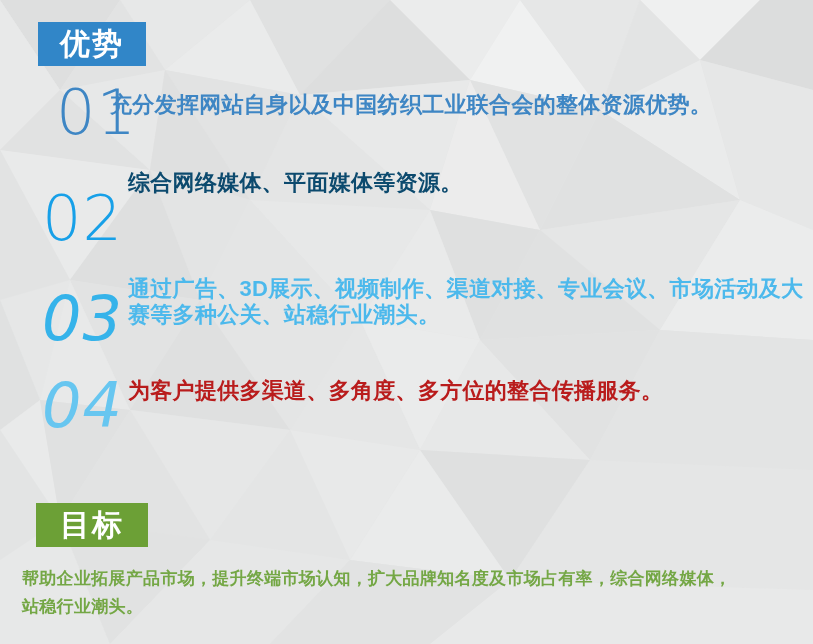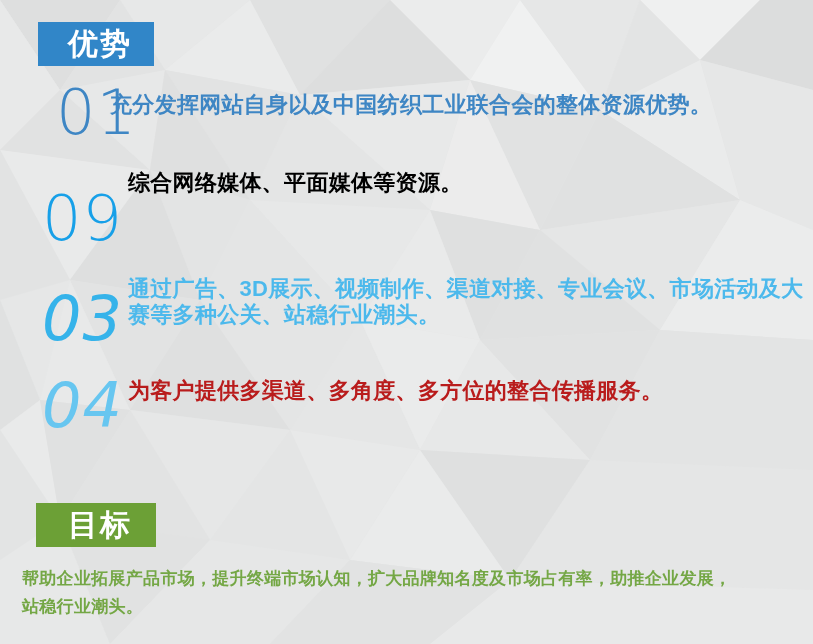--- a/index.html
+++ b/index.html
@@ -35,21 +35,20 @@
   .badge {
     position: absolute;
     display: flex;
     align-items: center;
     justify-content: center;
     color: #ffffff;
     font-size: 30px;
     font-weight: bold;
     letter-spacing: 2px;
     line-height: 1;
-    padding-left: 8px;
   }
   .badge-advantages {
     left: 38px;
     top: 22px;
     width: 108px;
     height: 44px;
     background: #3186c8;
   }
   .badge-goal {
     left: 36px;
@@ -79,21 +78,21 @@
     font-size: 22px;
     font-weight: bold;
     line-height: 26px;
     letter-spacing: 0.3px;
   }
 
   #item-01 .item-number { left: 56px; top: 82px; color: #3e86c4; }
   #item-01 .item-text   { left: 110px; top: 92px; color: #3e86c4; width: 690px; }
 
   #item-02 .item-number { left: 42px; top: 188px; color: #17a0e8; }
-  #item-02 .item-text   { left: 128px; top: 170px; color: #000000; width: 680px; }
+  #item-02 .item-text   { left: 128px; top: 170px; color: #0c4a6e; width: 680px; }
 
   #item-03 .item-number { left: 42px; top: 288px; color: #35b3ea; font-style: italic; }
   #item-03 .item-text   { left: 128px; top: 276px; color: #4cb9ec; width: 680px; }
 
   #item-04 .item-number { left: 42px; top: 375px; color: #67c6f0; font-style: italic; }
   #item-04 .item-text   { left: 128px; top: 378px; color: #b91c1c; width: 680px; }
 
   
   #goal-text {
     position: absolute;
@@ -182,32 +181,32 @@
   <div class="content">
 
     <div class="badge badge-advantages">优势</div>
 
     <div class="item" id="item-01">
       <div class="item-number">01</div>
       <div class="item-text">充分发挥网站自身以及中国纺织工业联合会的整体资源优势。</div>
     </div>
 
     <div class="item" id="item-02">
-      <div class="item-number">09</div>
+      <div class="item-number">02</div>
       <div class="item-text">综合网络媒体、平面媒体等资源。</div>
     </div>
 
     <div class="item" id="item-03">
       <div class="item-number">03</div>
       <div class="item-text">通过广告、3D展示、视频制作、渠道对接、专业会议、市场活动及大赛等多种公关、站稳行业潮头。</div>
     </div>
 
     <div class="item" id="item-04">
       <div class="item-number">04</div>
       <div class="item-text">为客户提供多渠道、多角度、多方位的整合传播服务。</div>
     </div>
 
     <div class="badge badge-goal">目标</div>
 
-    <div id="goal-text">帮助企业拓展产品市场，提升终端市场认知，扩大品牌知名度及市场占有率，助推企业发展，站稳行业潮头。</div>
+    <div id="goal-text">帮助企业拓展产品市场，提升终端市场认知，扩大品牌知名度及市场占有率，综合网络媒体，站稳行业潮头。</div>
 
   </div>
 </div>
 
 </body></html>

